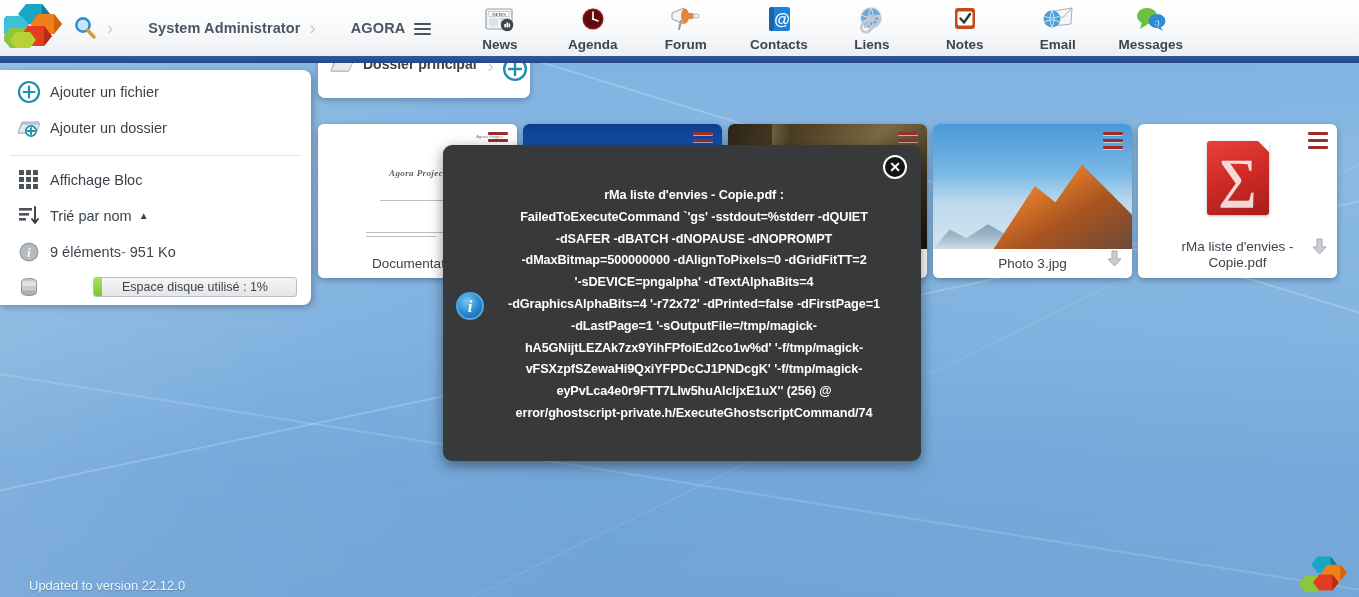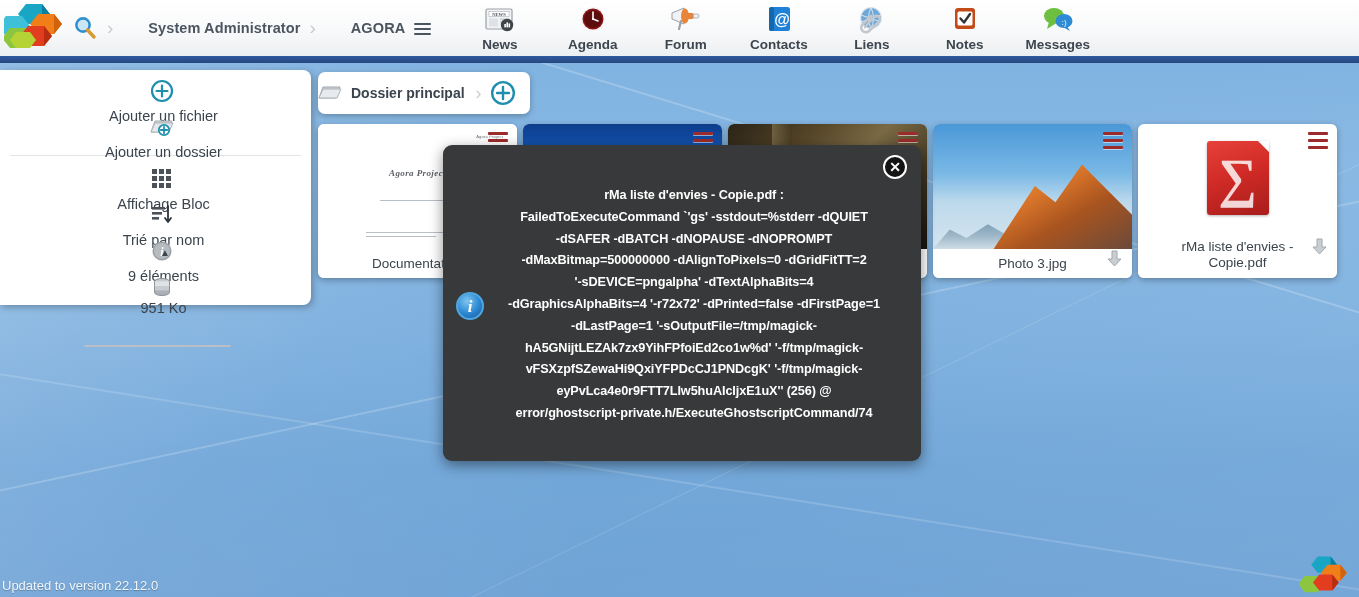--- a/index.html
+++ b/index.html
@@ -60,43 +60,43 @@
   .nav-lbl { font-size:13.5px; color:#3d464f; font-weight:bold; line-height:16px; }
 
   
   #sidebar {
     position:absolute; left:0; top:70px; width:311px; height:235px;
     background:#fff;
     border-radius:0 8px 8px 0;
     box-shadow: 2px 2px 7px rgba(0,0,0,.28);
     z-index:12; padding-top:4px;
   }
-  .sb-row { display:flex; align-items:center; height:36px; padding-left:12px; cursor:pointer;flex-direction:column; }
+  .sb-row { display:flex; align-items:center; height:36px; padding-left:12px; cursor:pointer; }
   .sb-row .sb-ico { width:34px; display:flex; align-items:center; justify-content:center; flex:0 0 34px; }
   .sb-lbl { font-size:14.5px; color:#3b444d; margin-left:4px; }
   .sb-divider { height:1px; background:#e2e5e8; margin:9px 10px 6px 10px; }
   .sort-arrow { font-size:10px; color:#3b444d; margin-left:7px; position:relative; top:-1px; }
   .el-sub { color:#6c757d; }
   .disk-bar {
     flex:1; height:20px; margin-left:6px; margin-right:14px;
     border:1px solid #b9bfc4; border-radius:3px;
     background: linear-gradient(180deg,#f4f5f6 0%,#e3e5e7 100%);
     position:relative; display:flex; align-items:center; justify-content:center;
     overflow:hidden;
   }
   .disk-fill { position:absolute; left:0; top:0; bottom:0; width:9px;
     background: linear-gradient(180deg,#a7e05a 0%,#7cc92c 100%); }
   .disk-lbl { font-size:12.5px; color:#3b444d; position:relative; z-index:2; }
 
   
   #folderbar {
-    position:absolute; left:318px; top:72px; width:212px; height:42px;
+    position:absolute; left:318px; top:56px; width:212px; height:42px;
     background:#fff; border-radius:7px;
     box-shadow: 0 2px 6px rgba(0,0,0,.27);
-    display:flex; align-items:center; 
+    display:flex; padding-left:12px;
     z-index:12;
   }
   .fb-lbl { font-size:14px; color:#3b444d; font-weight:bold; margin-left:9px; }
   .fb-sep { color:#c8cfd6; font-size:18px; margin:0 8px 0 11px; }
 
   
   #filerow {
     position:absolute; left:318px; top:124px; height:154px;
     display:flex; gap:6px; z-index:10;
   }
@@ -187,21 +187,21 @@
   }
   .dlg-msg {
     position:absolute; left:46px; right:22px; top:40px;
     text-align:center; color:#fff; font-size:12.7px;
     font-weight:bold; line-height:21.8px; white-space:pre-line;
     letter-spacing:-.1px;
   }
 
   
   #statusbar {
-    position:absolute; left:2px; bottom:0px; height:24px;
+    position:absolute; left:29px; bottom:0px; height:24px;
     display:flex; align-items:center;
     font-size:13px; color:#f0f6fb; text-shadow:0 1px 1px rgba(0,0,0,.25);
     z-index:15;
   }
   #corner-logo { position:absolute; right:8px; bottom:0px; width:52px; height:42px; z-index:15; }
 </style>
 </head>
 <body>
 
 <div class="wp-streak s1"></div>
@@ -320,20 +320,31 @@
         <svg width="34" height="30" viewBox="0 0 34 30">
           <rect x="7" y="3" width="20" height="21" rx="3" fill="#c24a19"></rect>
           <rect x="9.5" y="6.5" width="15" height="14" rx="1.5" fill="#fff"></rect>
           <path d="M12.5 13.5 L16 17.5 L22 9" stroke="#2f3539" stroke-width="2.4" fill="none" stroke-linecap="round" stroke-linejoin="round"></path>
         </svg>
       </span>
       <span class="nav-lbl">Notes</span>
     </div>
 
 
+    <div class="nav-item">
+      <span class="nav-ico">
+        <svg width="36" height="30" viewBox="0 0 36 30">
+          <path d="M14 6 L32 3 L31 19 L13 21 Z" fill="#f4f6f7" stroke="#a9b0b6" stroke-width="1"></path>
+          <path d="M14 6 L22.5 13 L32 3" fill="none" stroke="#a9b0b6" stroke-width="1"></path>
+          <circle cx="12" cy="14" r="8.5" fill="#4e9ed8"></circle>
+          <path d="M4 11 Q12 15 20 11 M4 17 Q12 13 20 17 M12 5.6 Q8 14 12 22.4 M12 5.6 Q16 14 12 22.4" stroke="#dbe9f4" stroke-width=".9" fill="none"></path>
+        </svg>
+      </span>
+      <span class="nav-lbl">Email</span>
+    </div>
 
     <div class="nav-item">
       <span class="nav-ico">
         <svg width="36" height="30" viewBox="0 0 36 30">
           <ellipse cx="14" cy="11" rx="10" ry="8" fill="#6cbf3f"></ellipse>
           <path d="M9 17 L7 24 L15 19 Z" fill="#6cbf3f"></path>
           <ellipse cx="24" cy="16" rx="8.5" ry="7" fill="#2f8bd4"></ellipse>
           <path d="M27 21 L30 26 L23 22 Z" fill="#2f8bd4"></path>
           <text x="24" y="19.5" font-family="'Liberation Sans',sans-serif" font-size="8" text-anchor="middle" fill="#bcdcf2" font-weight="bold">:)</text>
         </svg>

